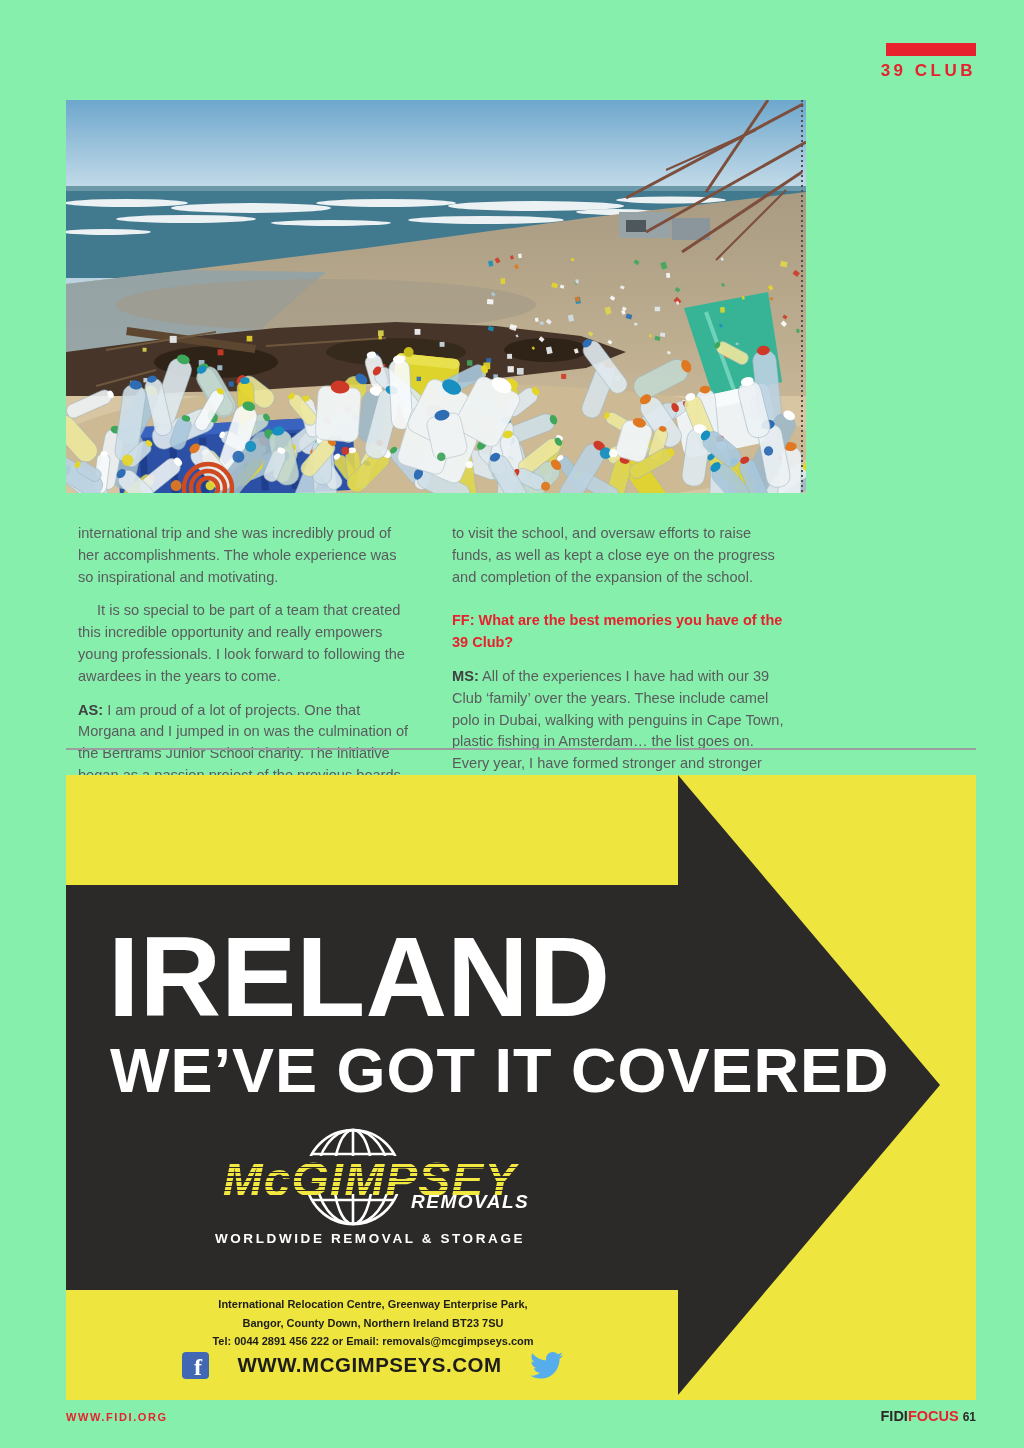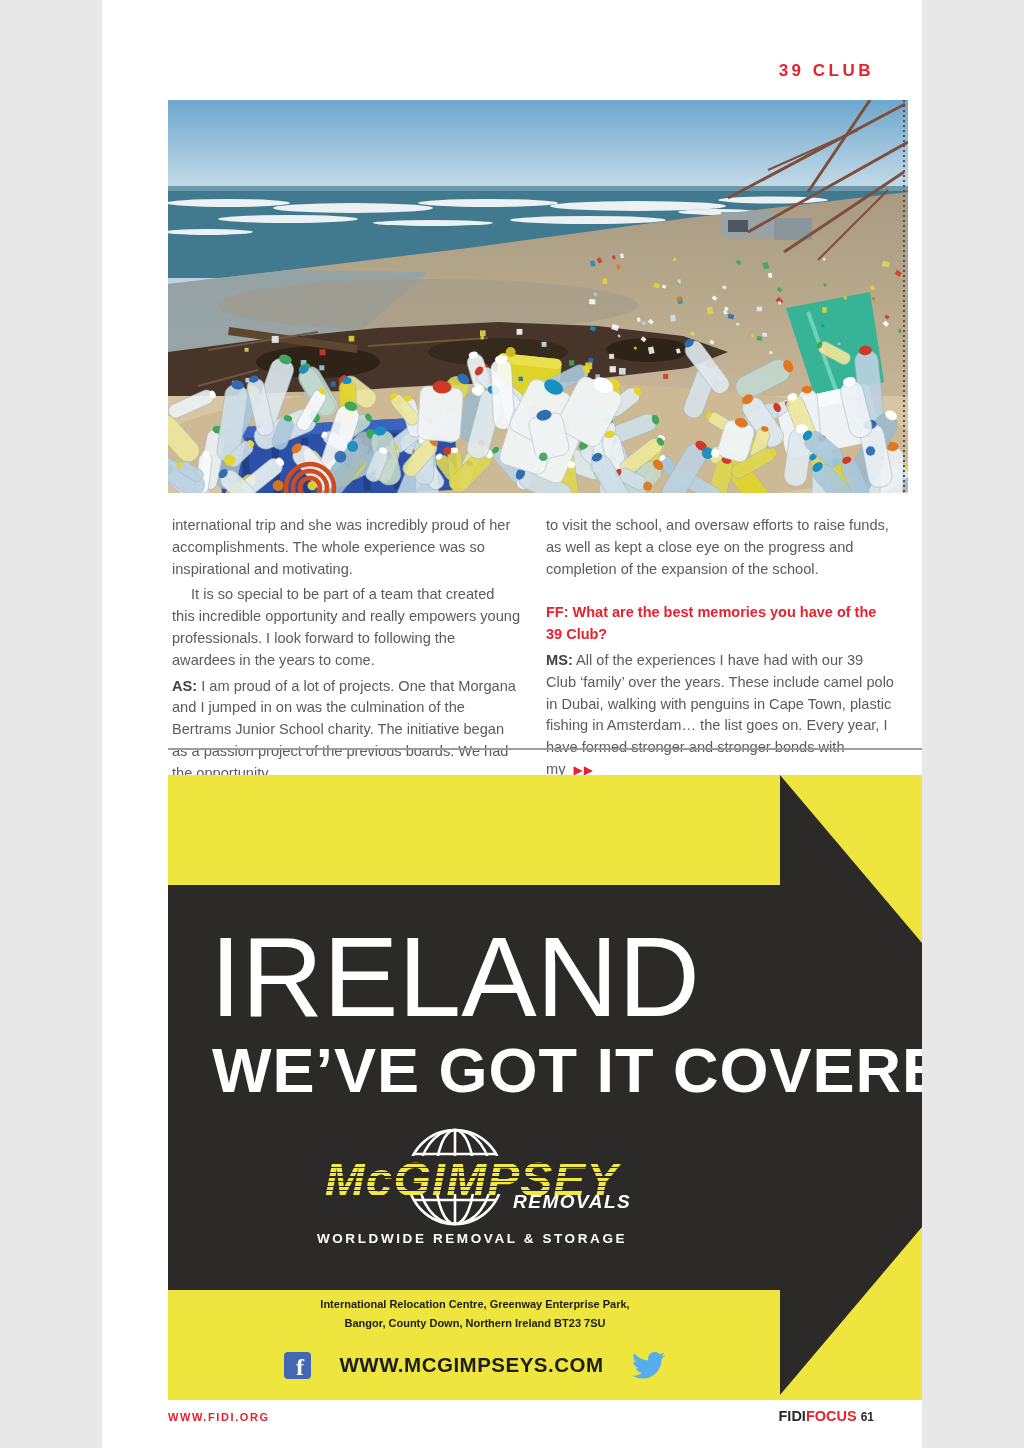--- a/index.html
+++ b/index.html
@@ -1,16 +1,16 @@
 <!DOCTYPE html>
 <html><head>
 <meta charset="utf-8">
 <style>
   html,body{margin:0;padding:0;background:#e8e8e8;}
-  .page{position:relative;width:820px;height:1448px;background:#ffffff;overflow:hidden;
+  .page{position:relative;width:1024px;height:1448px;background:#86efac;overflow:hidden;
         font-family:"Liberation Sans",sans-serif;margin:0 auto;}
   .abs{position:absolute;}
 
   
   .red-bar{left:886px;top:43px;width:90px;height:13px;background:#e8212e;}
   .section-label{right:48px;top:61px;color:#e8212e;font-weight:bold;font-size:17px;
                  letter-spacing:3.5px;}
 
   
   .photo{left:66px;top:100px;width:740px;height:393px;overflow:hidden;background:#bcd3e2;}
@@ -22,32 +22,32 @@
 
   
   .pull-quote{left:815px;top:252px;width:163px;color:#ce2131;
               font-family:"Liberation Serif",serif;font-weight:bold;
               font-size:21.5px;line-height:25.6px;letter-spacing:-0.2px;}
 
   
   .col{top:511px;width:357px;color:#5a5b5d;font-size:14.6px;line-height:21.8px;}
   .col-left{left:66px;}
   .col-right{left:440px;}
-  .col p{margin:4px;}
+  .col p{margin:12px;}
   .indent{text-indent:19px;}
   .bold-prefix{font-weight:bold;color:#414042;}
   .q-heading{color:#e8212e;font-weight:bold;font-size:14.5px;line-height:21.8px;margin-top:22px !important;}
   .cont-arrows{color:#e8212e;font-size:12px;letter-spacing:1px;margin-left:8px;white-space:nowrap;}
 
   .hrule{left:66px;top:748px;width:910px;height:2px;background:#9b9da0;}
 
   
   .ad{left:66px;top:775px;width:910px;height:625px;background:#efe53f;overflow:hidden;}
   .ad-arrow{position:absolute;left:0;top:0;width:910px;height:625px;}
-  .ad-headline{position:absolute;left:42px;top:146px;color:#ffffff;font-weight:normal;
+  .ad-headline{position:absolute;left:42px;top:146px;color:#ffffff;font-weight:bold;
                font-size:113px;line-height:1;letter-spacing:0px;text-align:center;}
   .ad-subheadline{position:absolute;left:44px;top:264px;color:#ffffff;font-weight:bold;
                   font-size:63px;line-height:1;letter-spacing:1px;}
   .globe{position:absolute;left:234px;top:349px;}
   .brand-stripe{position:absolute;left:118px;top:381px;width:372px;text-align:center;
                 font-size:48px;font-weight:bold;font-style:italic;letter-spacing:1px;
                 color:#f2e83f;line-height:1;}
   @supports ((-webkit-background-clip:text) or (background-clip:text)){
     .brand-stripe{background:repeating-linear-gradient(0deg,#f2e83f 0 3.4px,rgba(0,0,0,0) 3.4px 4.6px);
                   -webkit-background-clip:text;background-clip:text;color:transparent;}
@@ -811,20 +811,21 @@
       </g>
       <rect x="0" y="32" width="106" height="38" fill="#2b2a28"></rect>
     </svg>
     <div class="brand-stripe">McGIMPSEY</div>
     <div class="brand-sub">REMOVALS</div>
     <div class="ad-tagline">WORLDWIDE REMOVAL &amp; STORAGE</div>
 
     <div class="ad-band">
       <p>International Relocation Centre, Greenway Enterprise Park,</p>
       <p>Bangor, County Down, Northern Ireland BT23 7SU</p>
+      <p>Tel: 0044 2891 456 222 or Email: removals@mcgimpseys.com</p>
     </div>
     <div class="ad-links">
       <svg width="27" height="27" viewBox="0 0 27 27" xmlns="http://www.w3.org/2000/svg">
         <rect x="0" y="0" width="27" height="27" rx="4" fill="#4268b3"></rect>
         <text x="16" y="23" text-anchor="middle" font-family="Liberation Serif, serif" font-weight="bold" font-size="24" fill="#ffffff">f</text>
       </svg>
       <span class="ad-website">WWW.MCGIMPSEYS.COM</span>
       <svg width="34" height="28" viewBox="0 0 33 27" xmlns="http://www.w3.org/2000/svg">
         <path fill="#56adec" d="M32,4c-1.2,0.6-2.5,1-3.8,1.2c1.4-0.8,2.4-2.2,2.9-3.8c-1.3,0.8-2.7,1.3-4.2,1.6C25.6,1.7,23.9,1,22.1,1c-3.6,0-6.5,2.9-6.5,6.5c0,0.5,0,1,0.1,1.5C10.3,8.7,5.5,6.1,2.3,2.1C1.7,3.1,1.4,4.2,1.4,5.4c0,2.3,1.1,4.2,2.9,5.4c-1.1,0-2.1-0.3-2.9-0.8v0.1c0,3.1,2.2,5.8,5.2,6.4c-0.5,0.1-1.1,0.2-1.7,0.2c-0.4,0-0.8,0-1.2-0.1c0.8,2.6,3.2,4.5,6.1,4.5c-2.2,1.7-5,2.8-8.1,2.8c-0.5,0-1,0-1.6-0.1c2.9,1.9,6.3,2.9,10,2.9c12,0,18.6-10,18.6-18.6v-0.8C30.4,6.4,31.3,5.3,32,4z"></path>
       </svg>

